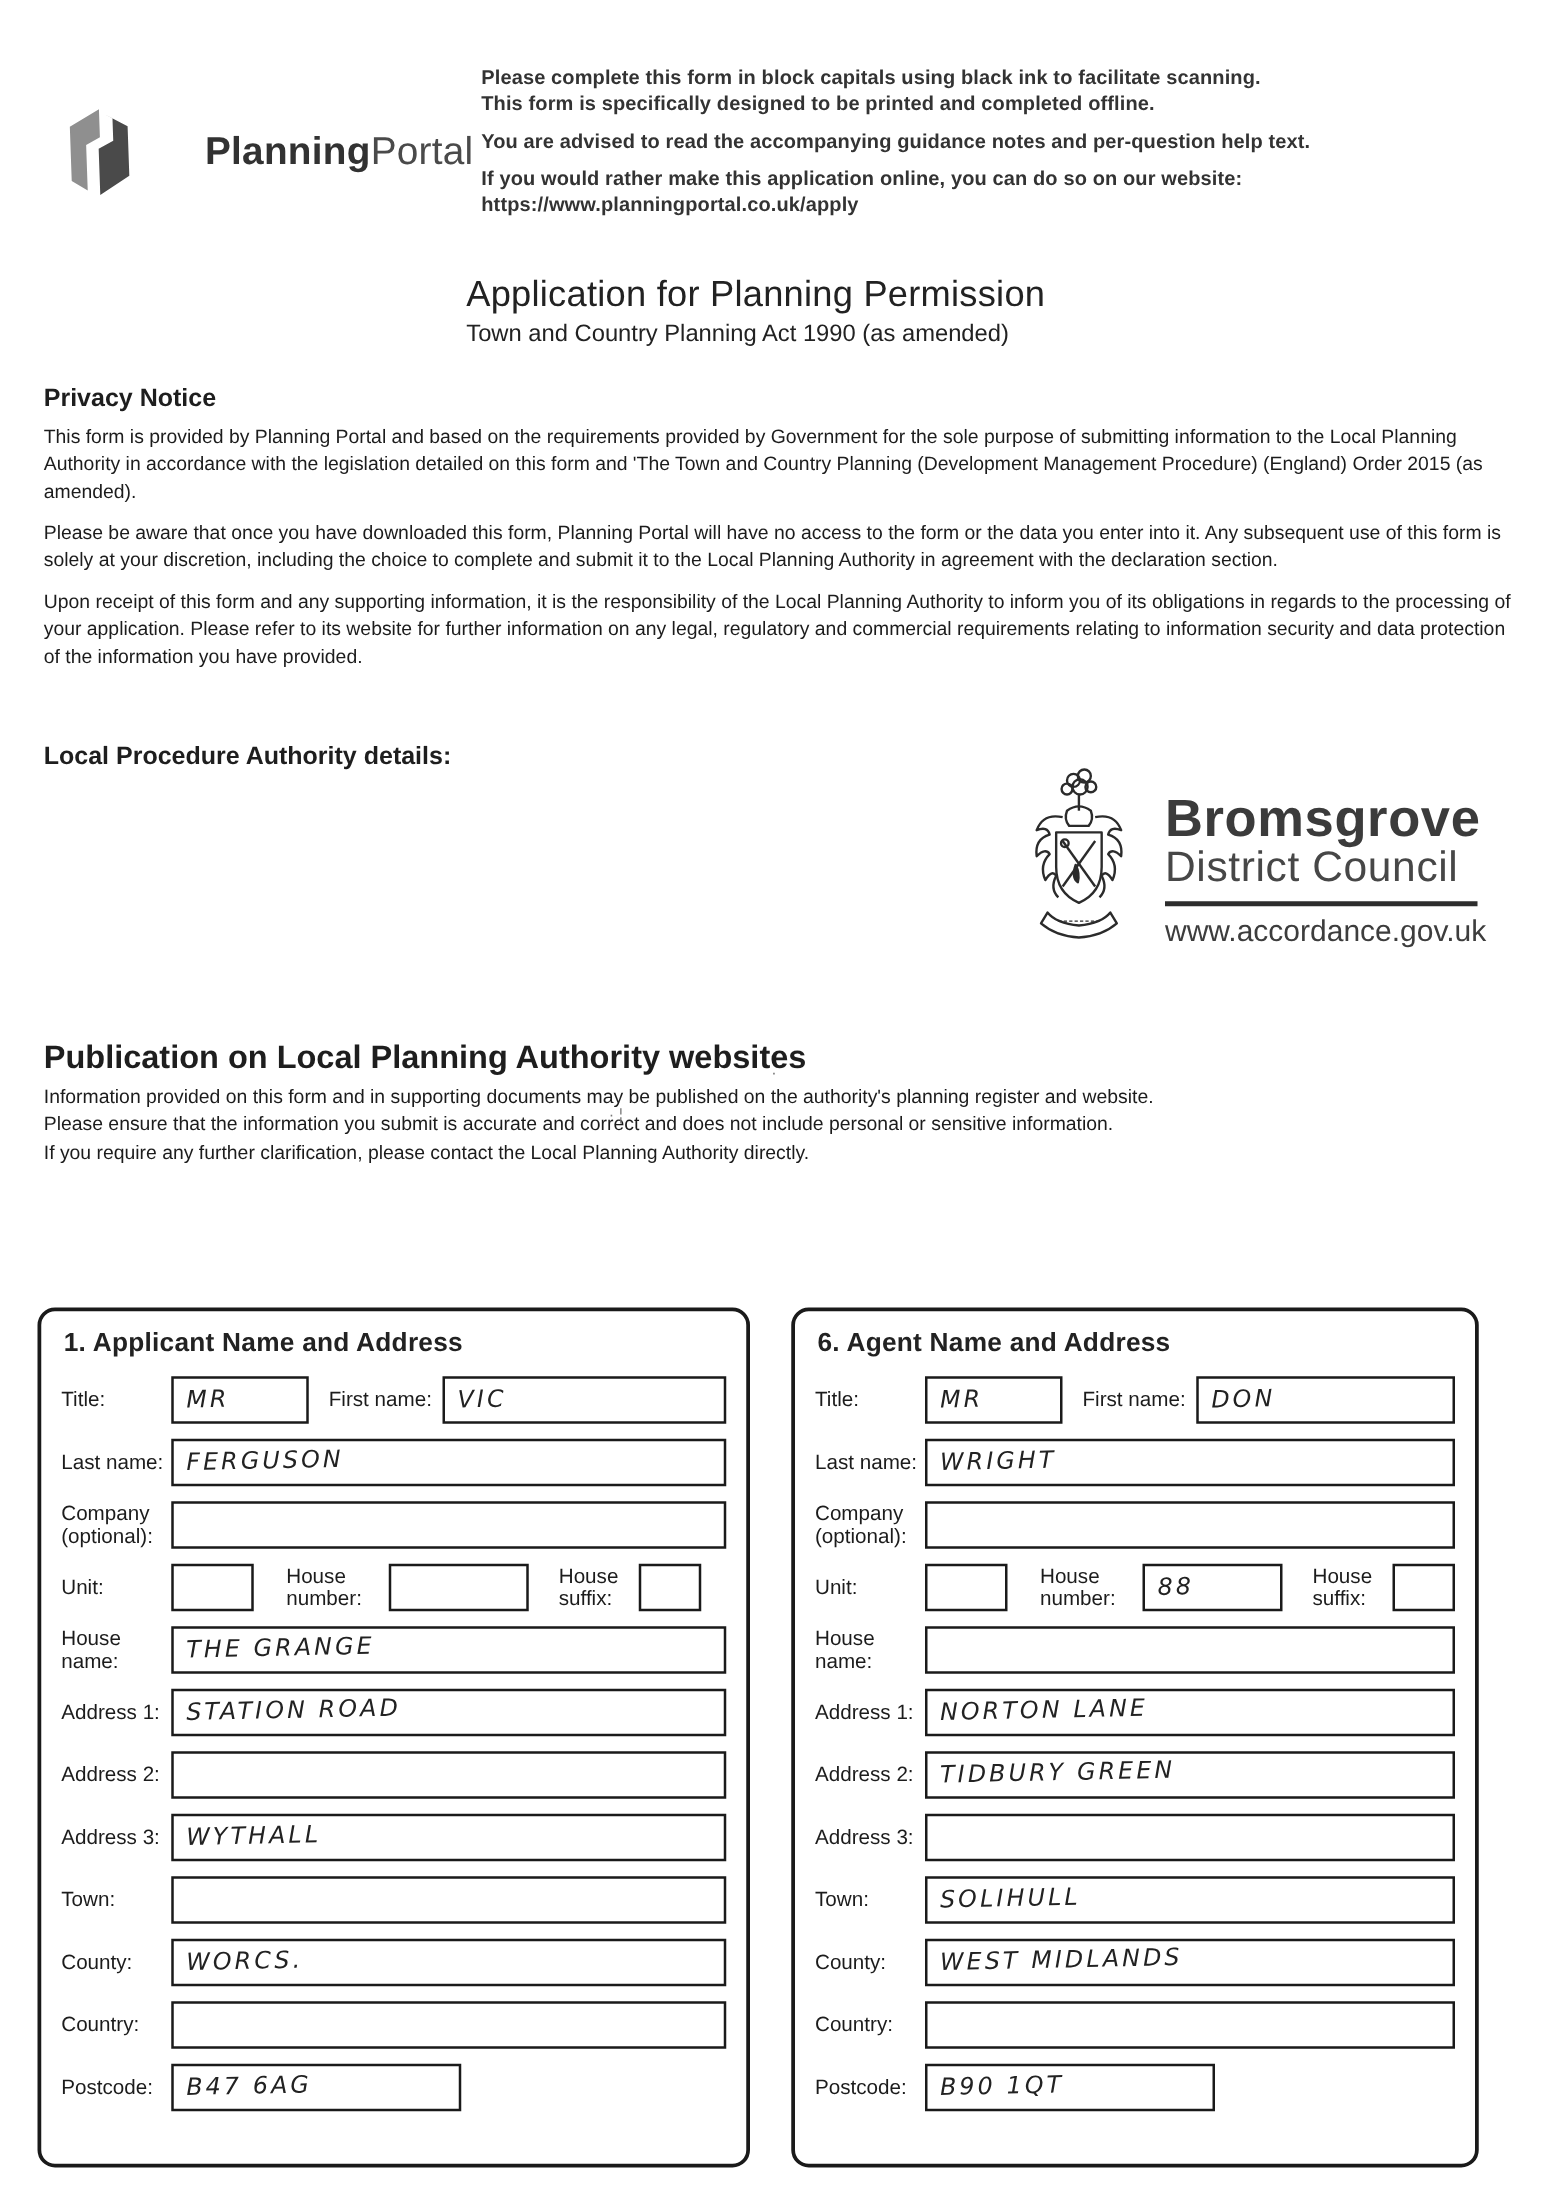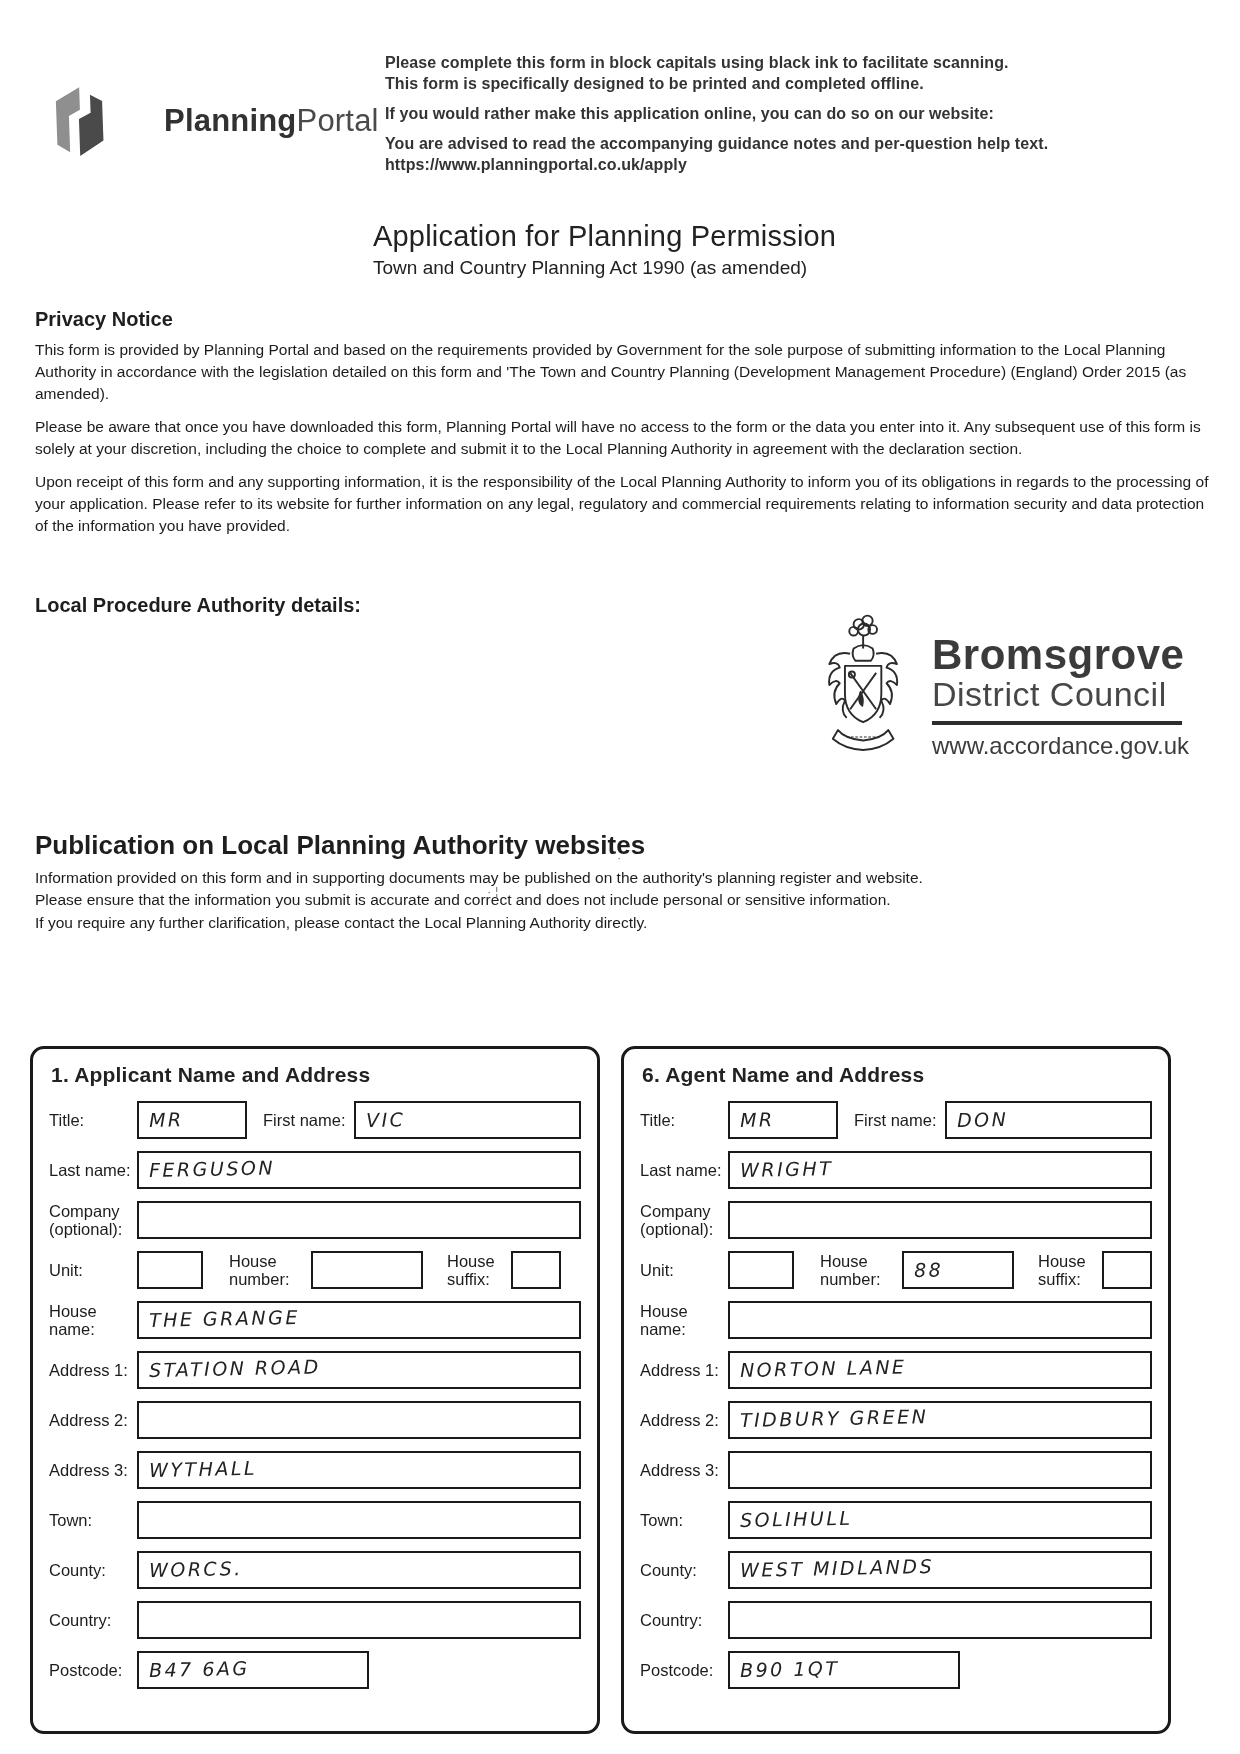--- a/index.html
+++ b/index.html
@@ -47,21 +47,21 @@
   .c-url { font-size: 24px; color: #3d3d3d; }
 
   
   .publication { position: absolute; left: 35px; top: 830px; width: 1180px; }
   .publication h2 { font-size: 26px; font-weight: bold; margin-bottom: 6px; color: #1e1e1e; }
   .publication p { font-size: 15.5px; line-height: 1.45; color: #1c1c1c; }
 
   .artifact { position: absolute; color: #777; font-size: 13px; }
 
   
-  .forms { position: absolute; left: 30px; top: 1046px; width: 1092px; display: flex; gap: 21px; }
+  .forms { position: absolute; left: 30px; top: 1046px; width: 1092px; display: flex; gap: 33px; }
   .box {
     border: 3px solid #1a1a1a; border-radius: 14px;
     background: #fff; padding: 12px 16px 16px 16px;
     min-height: 688px;
   }
   .box-1 { flex: 0 0 570px; }
   .box-2 { flex: 1; }
   .box h2 { font-size: 21px; font-weight: bold; color: #222; margin: 2px 0 14px 2px; letter-spacing: .2px; }
 
   .row { display: flex; align-items: center; margin-bottom: 12px; }
@@ -97,22 +97,22 @@
     <polygon points="58,20 86,36 86,96 50,118 50,62 68,53 68,26" fill="#4a4a4a"></polygon>
   </svg>
   <div class="logo-text">
     <span class="b">Planning</span><span class="l">Portal</span>
   </div>
 </div>
 
 <div class="notices">
   <p>Please complete this form in block capitals using black ink to facilitate scanning.</p>
   <p>This form is specifically designed to be printed and completed offline.</p>
+  <p class="gap">You are advised to read the accompanying guidance notes and per-question help text.</p>
   <p class="gap">If you would rather make this application online, you can do so on our website:</p>
-  <p class="gap">You are advised to read the accompanying guidance notes and per-question help text.</p>
   <p>https://www.planningportal.co.uk/apply</p>
 </div>
 
 <div class="title-block">
   <h1>Application for Planning Permission</h1>
   <div class="subtitle">Town and Country Planning Act 1990 (as amended)</div>
 </div>
 
 <div class="privacy">
   <h2>Privacy Notice</h2>

